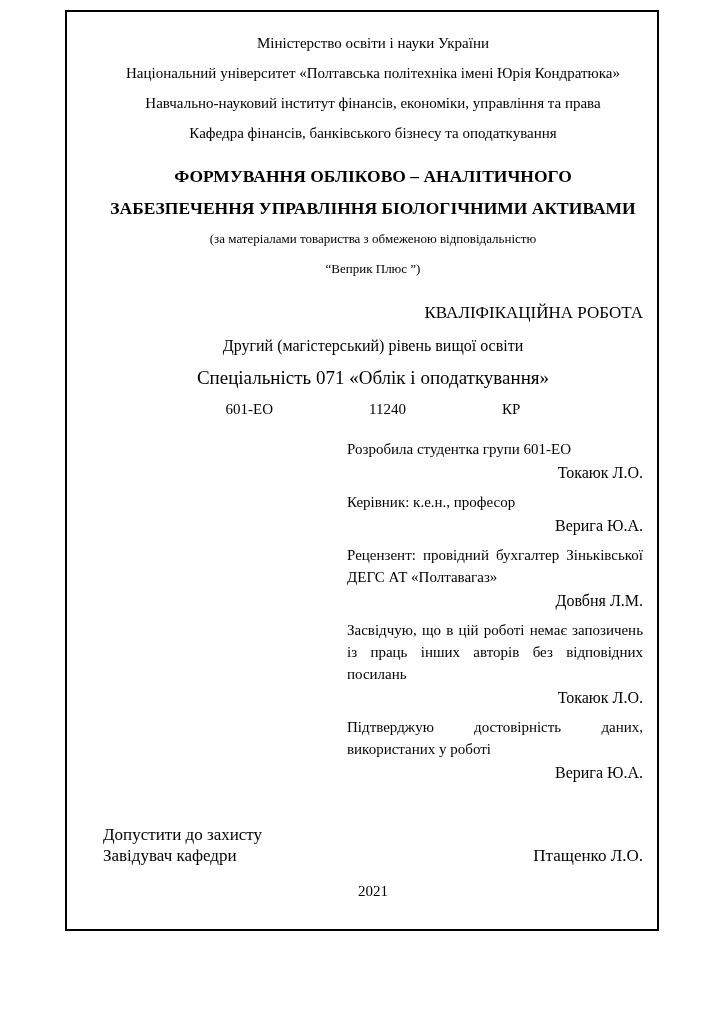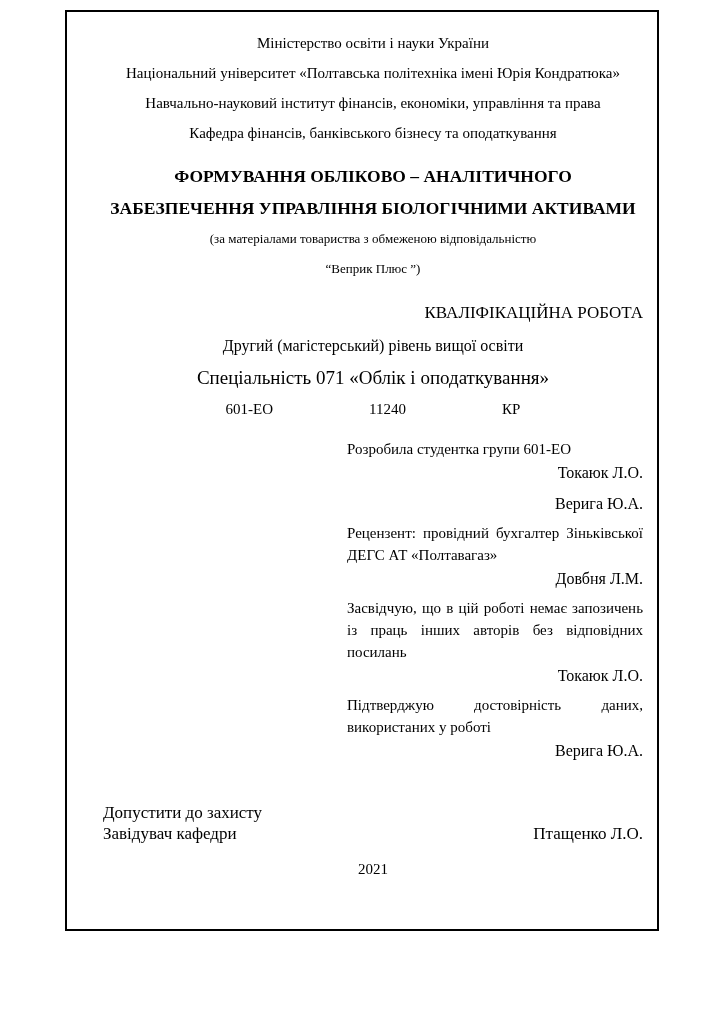--- a/index.html
+++ b/index.html
@@ -125,20 +125,21 @@
   </div>
 
   <div class="sig-block">
 
     <div class="sig">
       <p class="sig-role">Розробила студентка групи 601-ЕО</p>
       <p class="sig-name">Токаюк Л.О.</p>
     </div>
 
     <div class="sig">
+      <p class="sig-role">Керівник: к.е.н., професор</p>
       <p class="sig-name">Верига Ю.А.</p>
     </div>
 
     <div class="sig">
       <p class="sig-role">Рецензент: провідний бухгалтер Зіньківської ДЕГС АТ «Полтавагаз»</p>
       <p class="sig-name">Довбня Л.М.</p>
     </div>
 
     <div class="sig">
       <p class="sig-role">Засвідчую, що в цій роботі немає запозичень із праць інших авторів без відповідних посилань</p>

